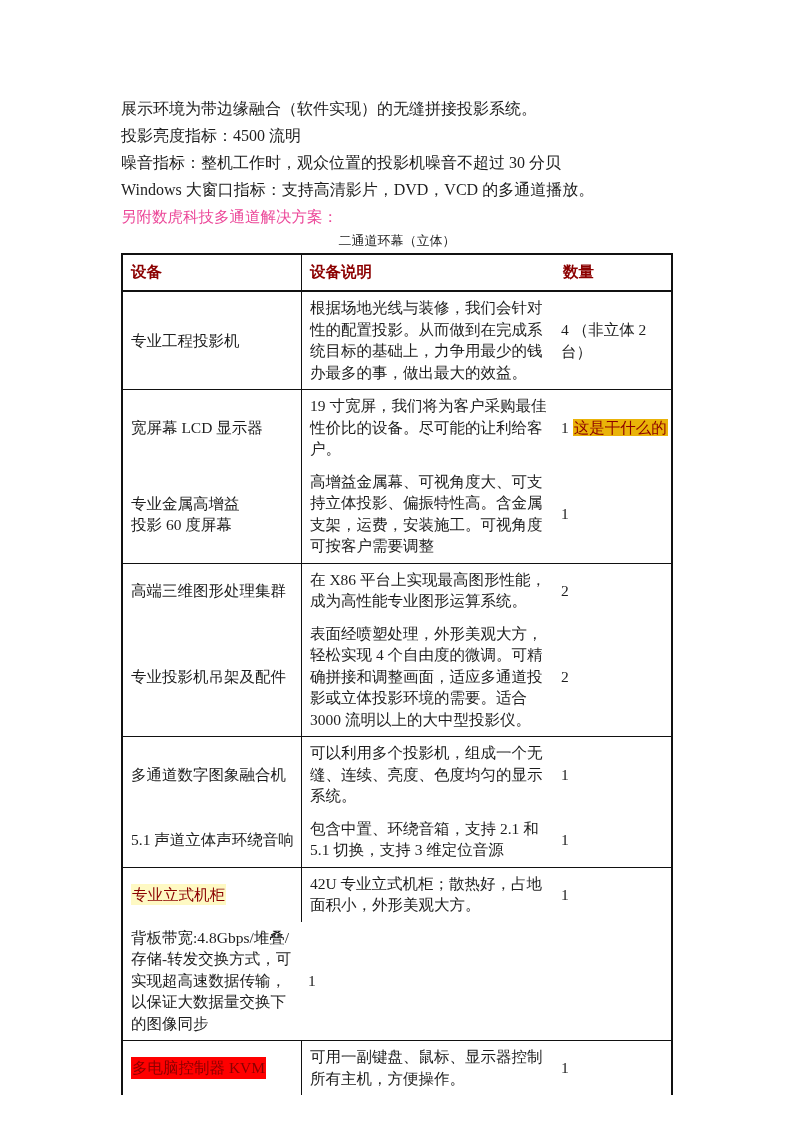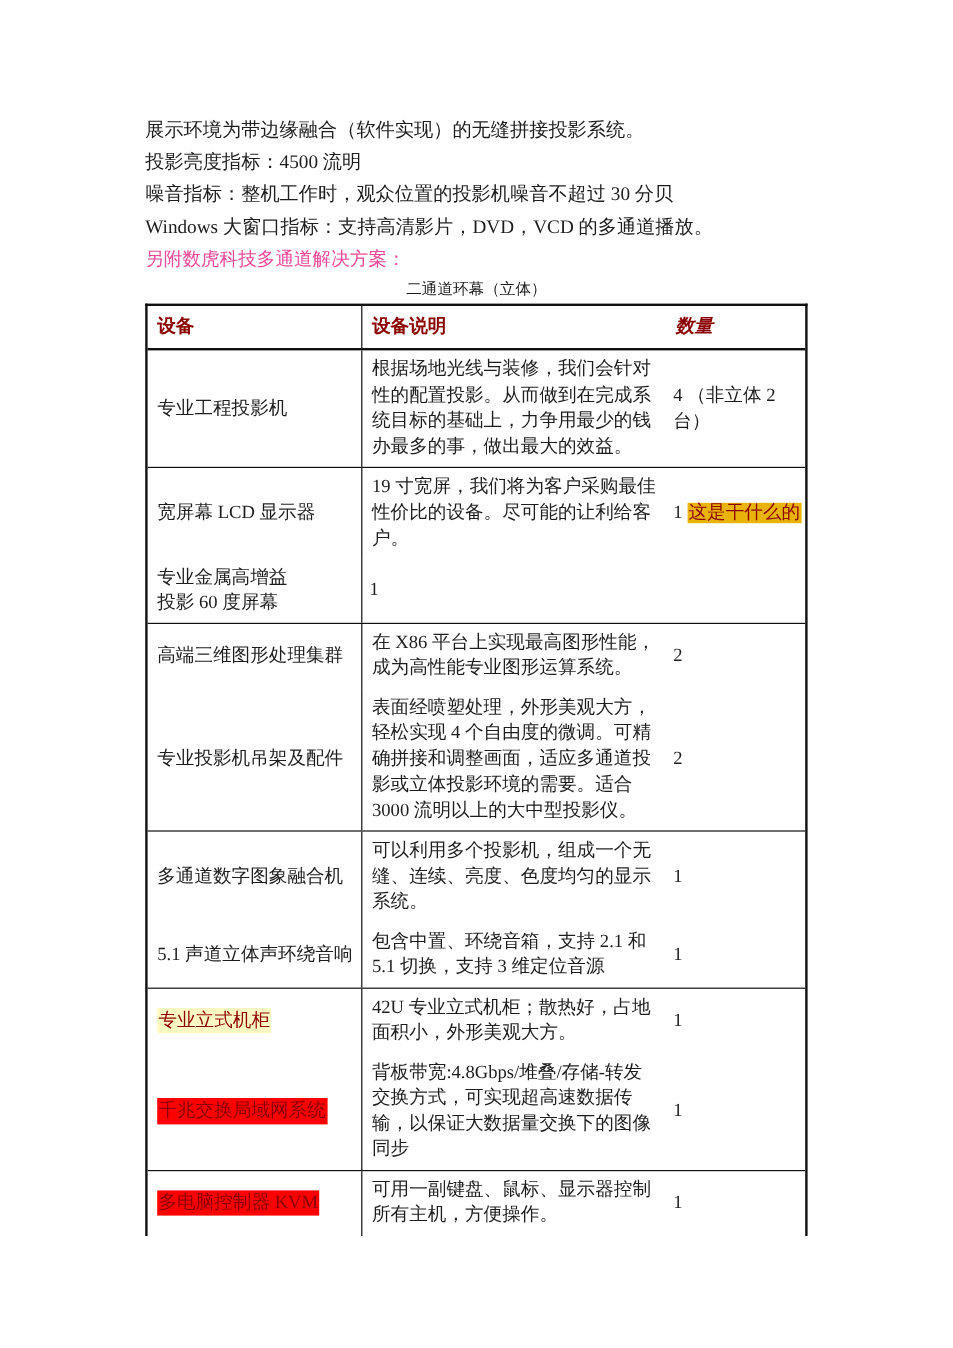--- a/index.html
+++ b/index.html
@@ -48,21 +48,21 @@
   }
   .t-header {
     border-bottom:2px solid #111;
     height:37px;
     font-weight:bold;
     color:#8B0000;
   }
   .t-header > div { display:flex; align-items:center; }
   .h-dev { padding-left:8px; border-right:1.5px solid #111; }
   .h-desc { padding-left:8px; }
-  .h-qty { padding-left:8px;font-style:italic; }
+  .h-qty { padding-left:8px; }
 
   .group { border-bottom:1.5px solid #111; }
   .group.last { border-bottom:none; }
 
   .item { display:grid; grid-template-columns:179px 253px 1fr; }
   .c-name {
     border-right:1.5px solid #111;
     padding:5px 4px 5px 8px;
     display:flex; align-items:center;
     line-height:21.5px;
@@ -122,20 +122,21 @@
       <div class="item">
         <div class="c-name"><span>宽屏幕 LCD 显示器</span></div>
         <div class="c-desc">19 寸宽屏，我们将为客户采购最佳性价比的设备。尽可能的让利给客户。</div>
         <div class="c-qty">
           <span><span>1</span><span class="hl qty-note" style="background: #eab308; color: rgb(139, 0, 0);">这是干什么的</span></span>
         </div>
       </div>
       <div class="item">
         <div class="c-name"><span>专业金属高增益
 投影 60 度屏幕</span></div>
+        <div class="c-desc">高增益金属幕、可视角度大、可支持立体投影、偏振特性高。含金属支架，运费，安装施工。可视角度可按客户需要调整</div>
         <div class="c-qty">
             <span>1</span>
           </div>
       </div>
     </div>
 
     <div class="group">
       <div class="item">
         <div class="c-name"><span>高端三维图形处理集群</span></div>
         <div class="c-desc">在 X86 平台上实现最高图形性能，成为高性能专业图形运算系统。</div>
@@ -171,21 +172,20 @@
 
     <div class="group">
       <div class="item">
         <div class="c-name"><span class="hl" style="background: #fef9c3; color: rgb(139, 0, 0);">专业立式机柜</span></div>
         <div class="c-desc">42U 专业立式机柜；散热好，占地面积小，外形美观大方。</div>
         <div class="c-qty">
             <span>1</span>
           </div>
       </div>
       <div class="item">
-        <div class="c-name"><span class="hl" style="background: rgb(255, 0, 0); color: rgb(139, 0, 0);">千兆交换局域网系统</span></div>
         <div class="c-desc">背板带宽:4.8Gbps/堆叠/存储-转发交换方式，可实现超高速数据传输，以保证大数据量交换下的图像同步</div>
         <div class="c-qty">
             <span>1</span>
           </div>
       </div>
     </div>
 
     <div class="group last">
       <div class="item">
         <div class="c-name"><span class="hl" style="background: rgb(255, 0, 0); color: rgb(139, 0, 0);">多电脑控制器 KVM</span></div>

